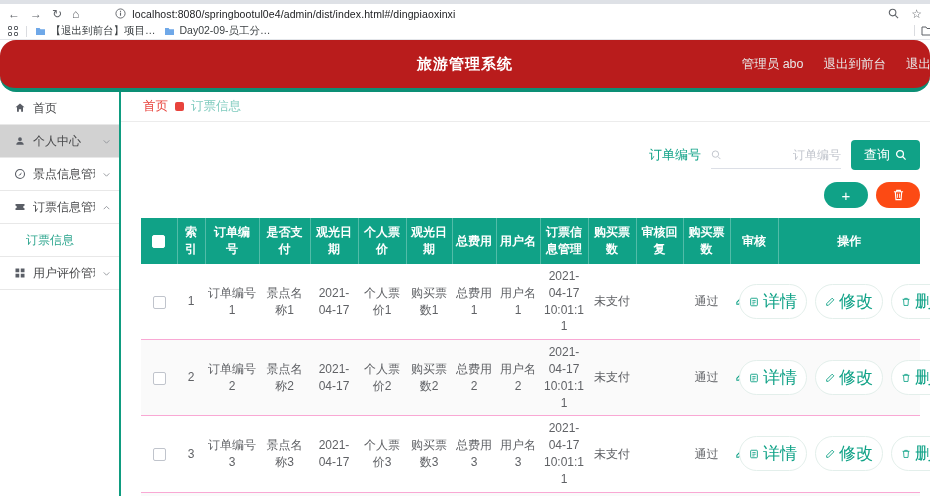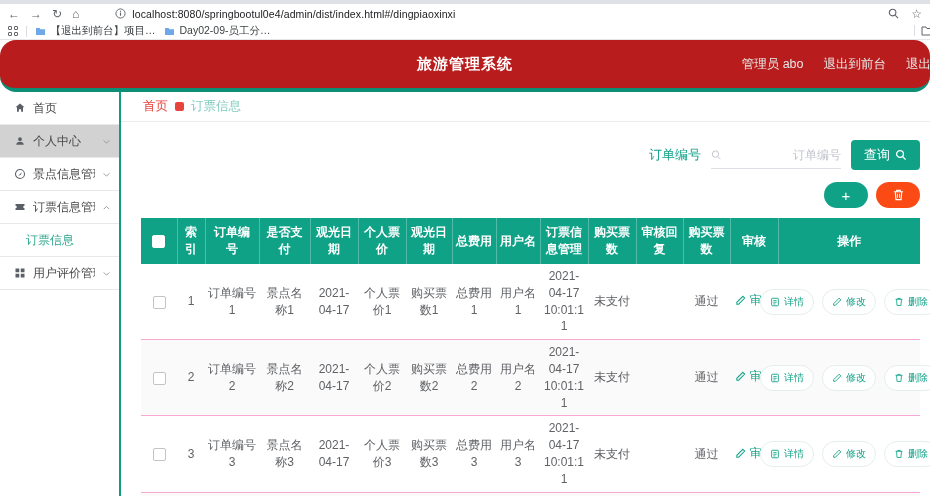--- a/index.html
+++ b/index.html
@@ -75,21 +75,21 @@
   tbody td { font-size:12px; color:#606266; text-align:center; height:53px; padding:4px 3px;
     border-bottom:1px solid #f9a8d4; overflow-wrap:anywhere; line-height:1.4; }
   tbody tr:nth-child(even) td { background:#fafafa; }
   .checkbox { width:13px; height:13px; border:1px solid #c0c4cc; border-radius:2px; background:#fff;
     display:inline-block; cursor:pointer; vertical-align:middle; }
   .checkbox.head { border-color:#fff; background:#fff; }
   .audit-link { color:#10a287; cursor:pointer; display:inline-flex; align-items:center; gap:4px;
     white-space:nowrap; }
   .ops-wrap { display:flex; gap:8px; justify-content:center; }
   .op-btn { display:inline-flex; align-items:center; gap:4px; border:1px solid #e3efeb;
-    background:#fff; color:#10a287; border-radius:999px; font-size:10px; padding:5px 9px;
+    background:#fff; color:#10a287; border-radius:999px; font-size:17px; padding:5px 9px;
     cursor:pointer; white-space:nowrap; font-family:inherit;justify-content:center; }
   .op-btn svg { flex-shrink:0; }
 </style>
 </head>
 <body>
 
 <div class="chrome">
   <div class="chrome-top"></div>
   <div class="nav-row">
     <span class="nav-ico">←</span>

